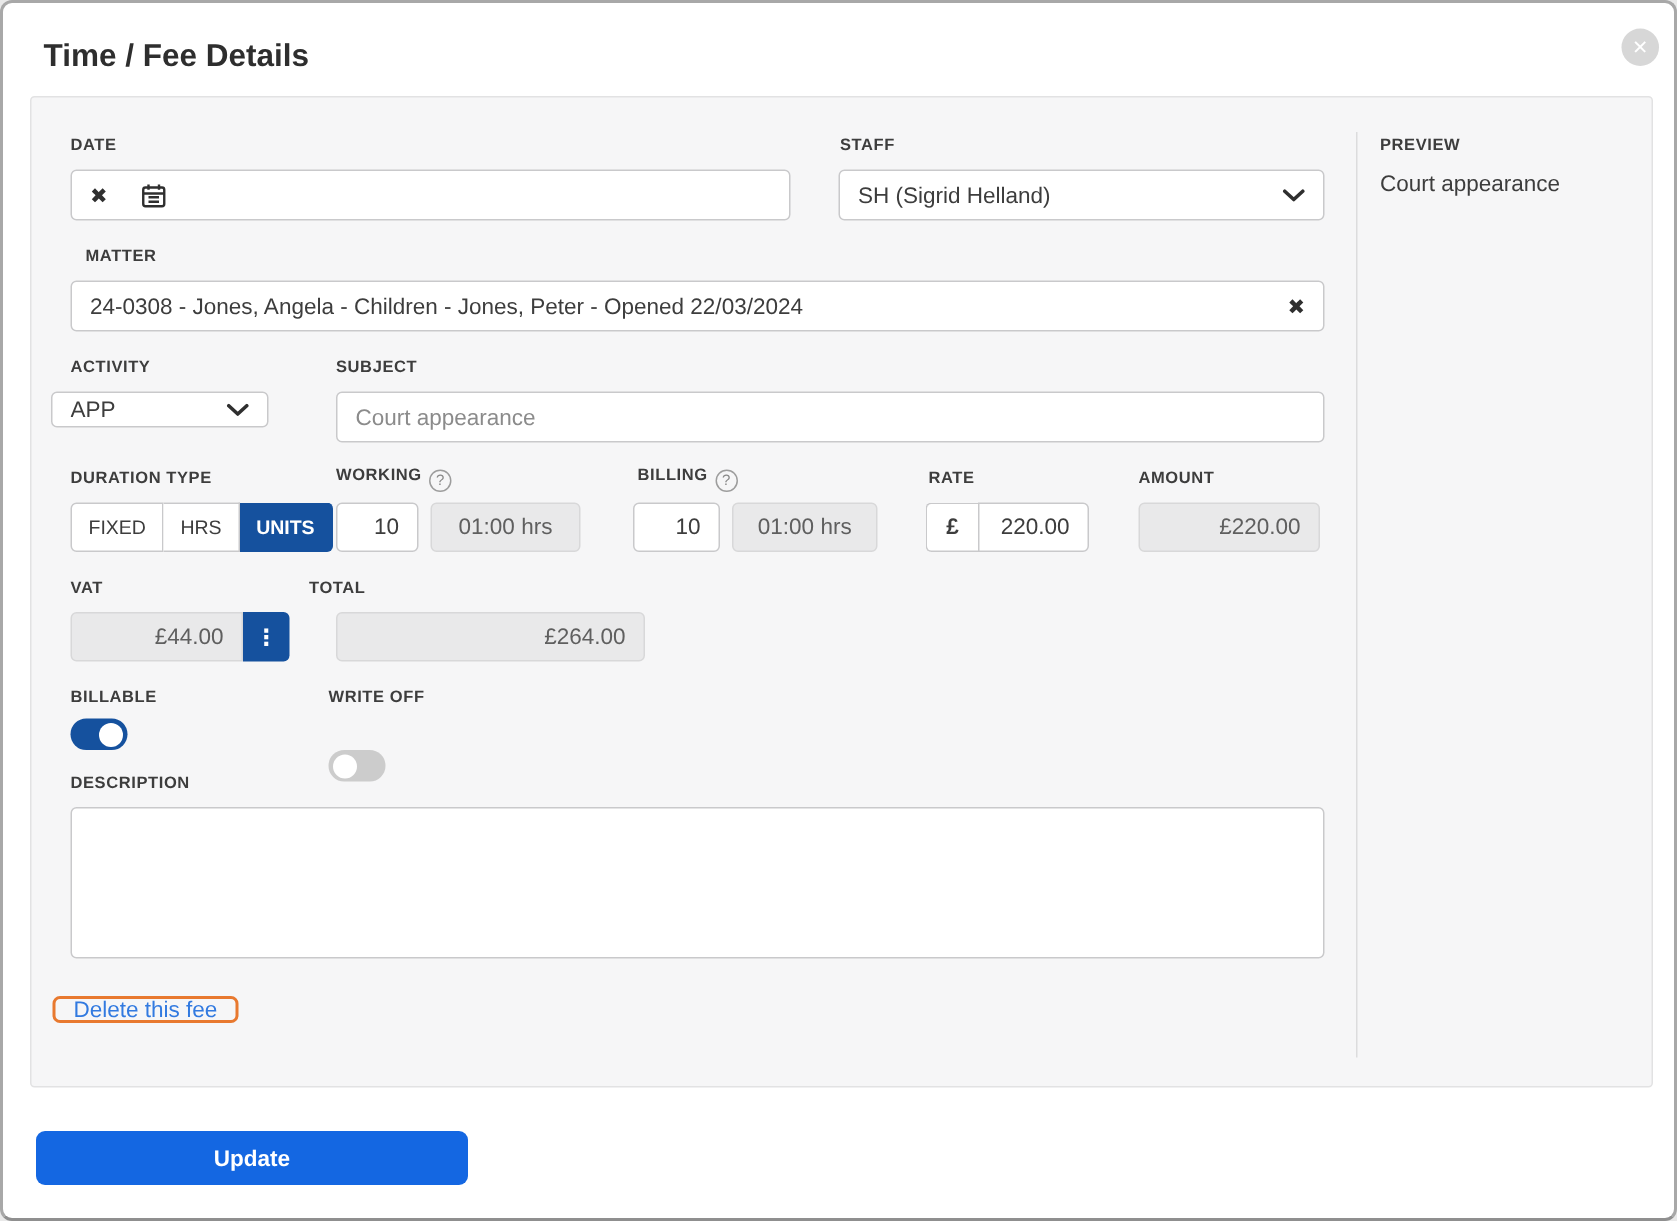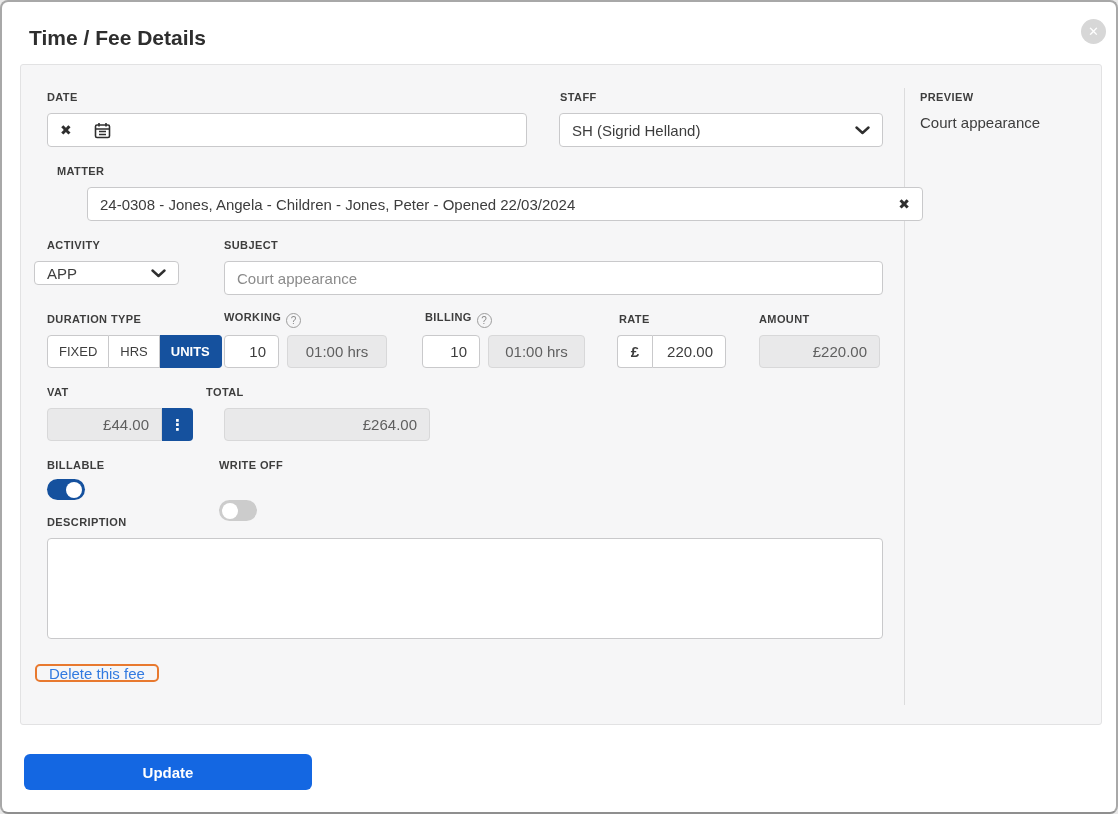--- a/index.html
+++ b/index.html
@@ -114,21 +114,21 @@
       <svg width="15" height="9" viewBox="0 0 15 9" fill="none" stroke="#2f2f2f" stroke-width="2.4" stroke-linecap="round" stroke-linejoin="round">
         <path d="M1.5 1.5 L7.5 7 L13.5 1.5"></path>
       </svg>
     </span>
   </div>
 
   <div class="abs lbl" style="left:918px; top:89px;">PREVIEW</div>
   <div class="abs preview-text" style="left:918px; top:112px;">Court appearance</div>
 
   <div class="abs lbl" style="left:29px; top:163px;margin-left:26px;">MATTER</div>
-  <div class="abs field" style="left:45px; top:185px; width:836px; height:34px;margin-left:40px;">
+  <div class="abs field" style="left:45px; top:185px; width:836px; height:34px;">
     <span class="grow">24-0308 - Jones, Angela - Children - Jones, Peter - Opened 22/03/2024</span>
     <span class="icon-btn clear-x">✖</span>
   </div>
 
   <div class="abs lbl" style="left:45px; top:237px;">ACTIVITY</div>
   <div class="abs field" style="left:32px; top:259px; width:145px; height:24px;">
     <span class="grow">APP</span>
     <span class="icon-btn">
       <svg width="15" height="9" viewBox="0 0 15 9" fill="none" stroke="#2f2f2f" stroke-width="2.4" stroke-linecap="round" stroke-linejoin="round">
         <path d="M1.5 1.5 L7.5 7 L13.5 1.5"></path>

